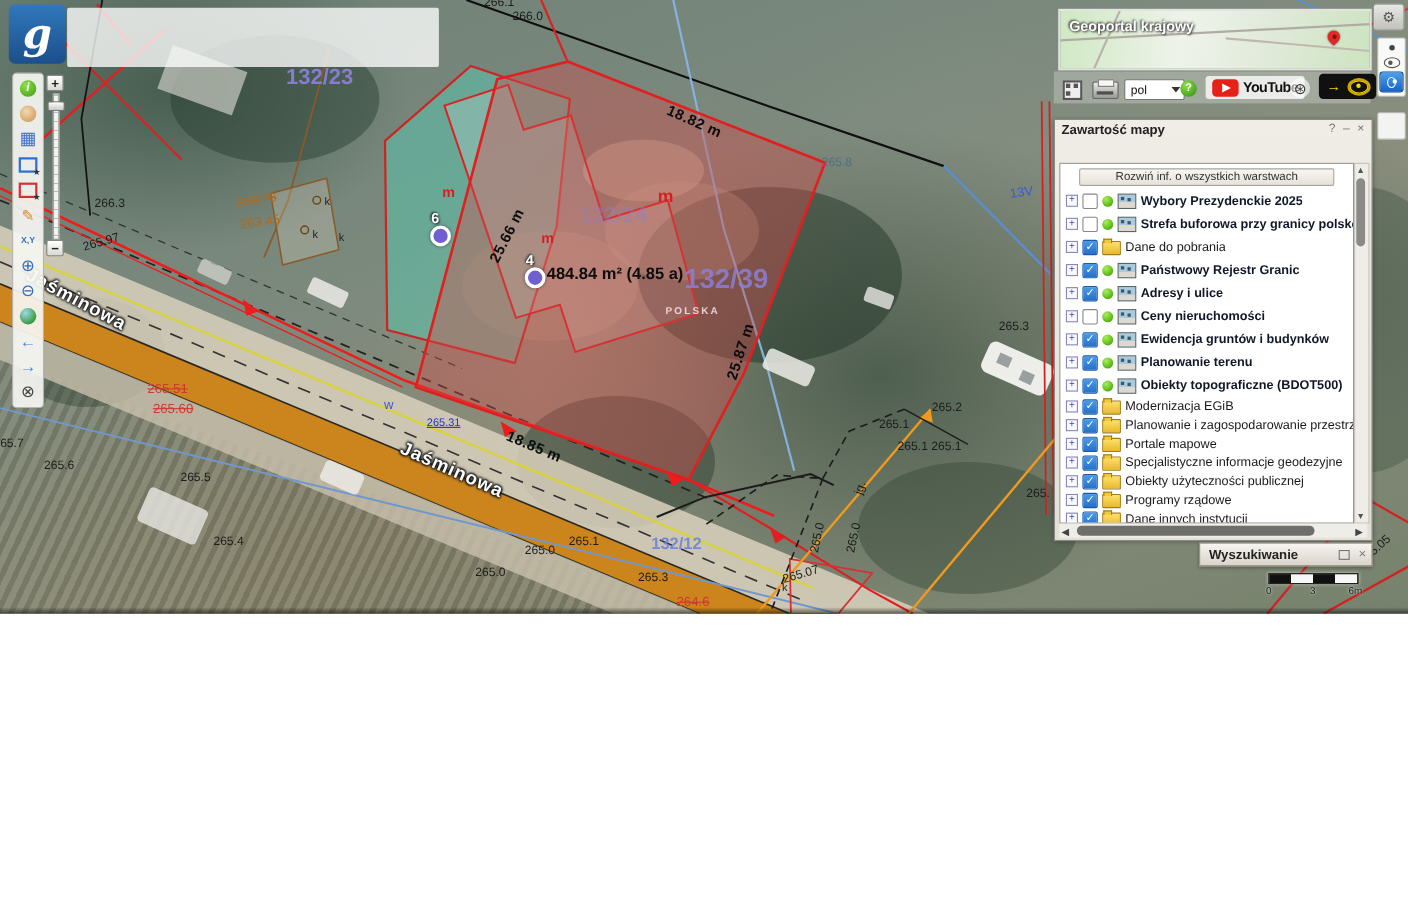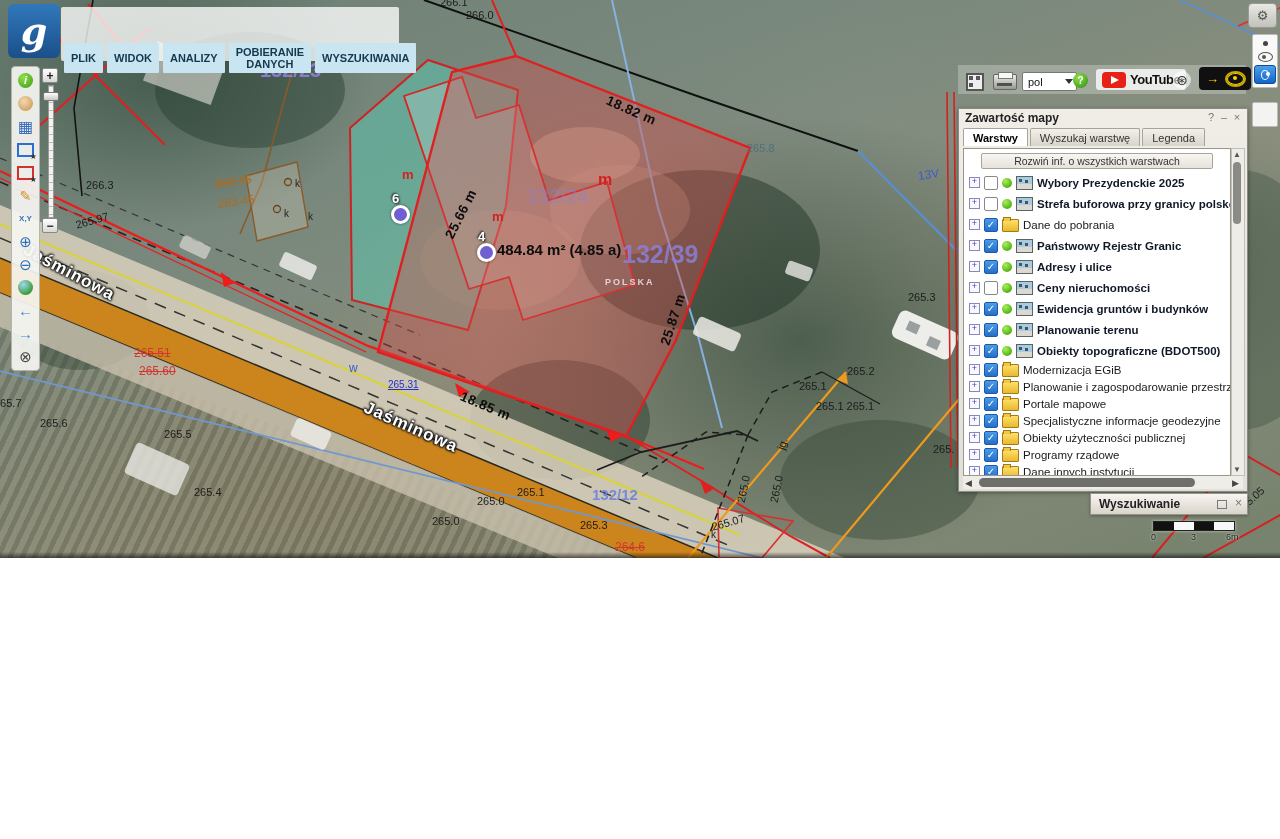--- a/index.html
+++ b/index.html
@@ -344,27 +344,20 @@
     <span class="pnum">4</span>
   </div>
         </div>
     </div>
   </div>
 
   <div id="logo">
       <span>g</span>
     </div>
   <div id="brandbar">
-    <div id="menu-row">
-        <button class="menu-btn"><span>PLIK</span></button>
-        <button class="menu-btn"><span>WIDOK</span></button>
-        <button class="menu-btn"><span>ANALIZY</span></button>
-        <button class="menu-btn"><span>POBIERANIE DANYCH</span></button>
-        <button class="menu-btn"><span>WYSZUKIWANIA</span></button>
-      </div>
   </div>
 
   <div id="tools">
       <button class="tool-btn t-info">
         <span class="tico">i</span>
       </button>
       <button class="tool-btn t-orb">
         <span class="tico"></span>
       </button>
       <button class="tool-btn t-table">
@@ -401,20 +394,27 @@
         <span class="tico">⊗</span>
       </button>
     </div>
   <div id="zoomslider">
     <button class="zs-btn" id="zs-plus">+</button>
     <div id="zs-track"></div>
     <div id="zs-handle"></div>
     <button class="zs-btn" id="zs-minus">−</button>
   </div>
 
+  <div id="minimap">
+    <div class="mm-road1"></div>
+    <div class="mm-road2"></div>
+    <div class="mm-road3"></div>
+    <span id="mm-title">Geoportal krajowy</span>
+    <div id="mm-pin"></div>
+  </div>
   <button id="gearbtn">⚙</button>
   <div id="rightcol">
     <span class="rc-dot"></span>
     <span class="eye"></span>
     <button id="rc-eyebtn">
         <span class="eye"></span>
       </button>
   </div>
   <div id="rc-extra"></div>
 
@@ -434,25 +434,20 @@
   <div class="qb" id="qb-a11y">
     <span class="ar">→</span>
     <span class="eye"></span>
   </div>
 
   <div id="panel">
     <span id="panel-title">Zawartość mapy</span>
     <span class="win-ctrl" id="pc-help">?</span>
     <span class="win-ctrl" id="pc-min">–</span>
     <span class="win-ctrl" id="pc-close">×</span>
-    <div id="tabs">
-        <button class="tab active"><span>Warstwy</span></button>
-        <button class="tab"><span>Wyszukaj warstwę</span></button>
-        <button class="tab"><span>Legenda</span></button>
-      </div>
     <div id="panel-content">
       <button id="expand-btn">Rozwiń inf. o wszystkich warstwach</button>
       <div id="layer-list">
           <div class="row wms bold">
     <span class="xpnd">+</span>
     <span class="cbx">✓</span>
     <span class="dot"></span>
     <span class="wmsico"></span>
 
     <span class="lab">Wybory Prezydenckie 2025</span>

